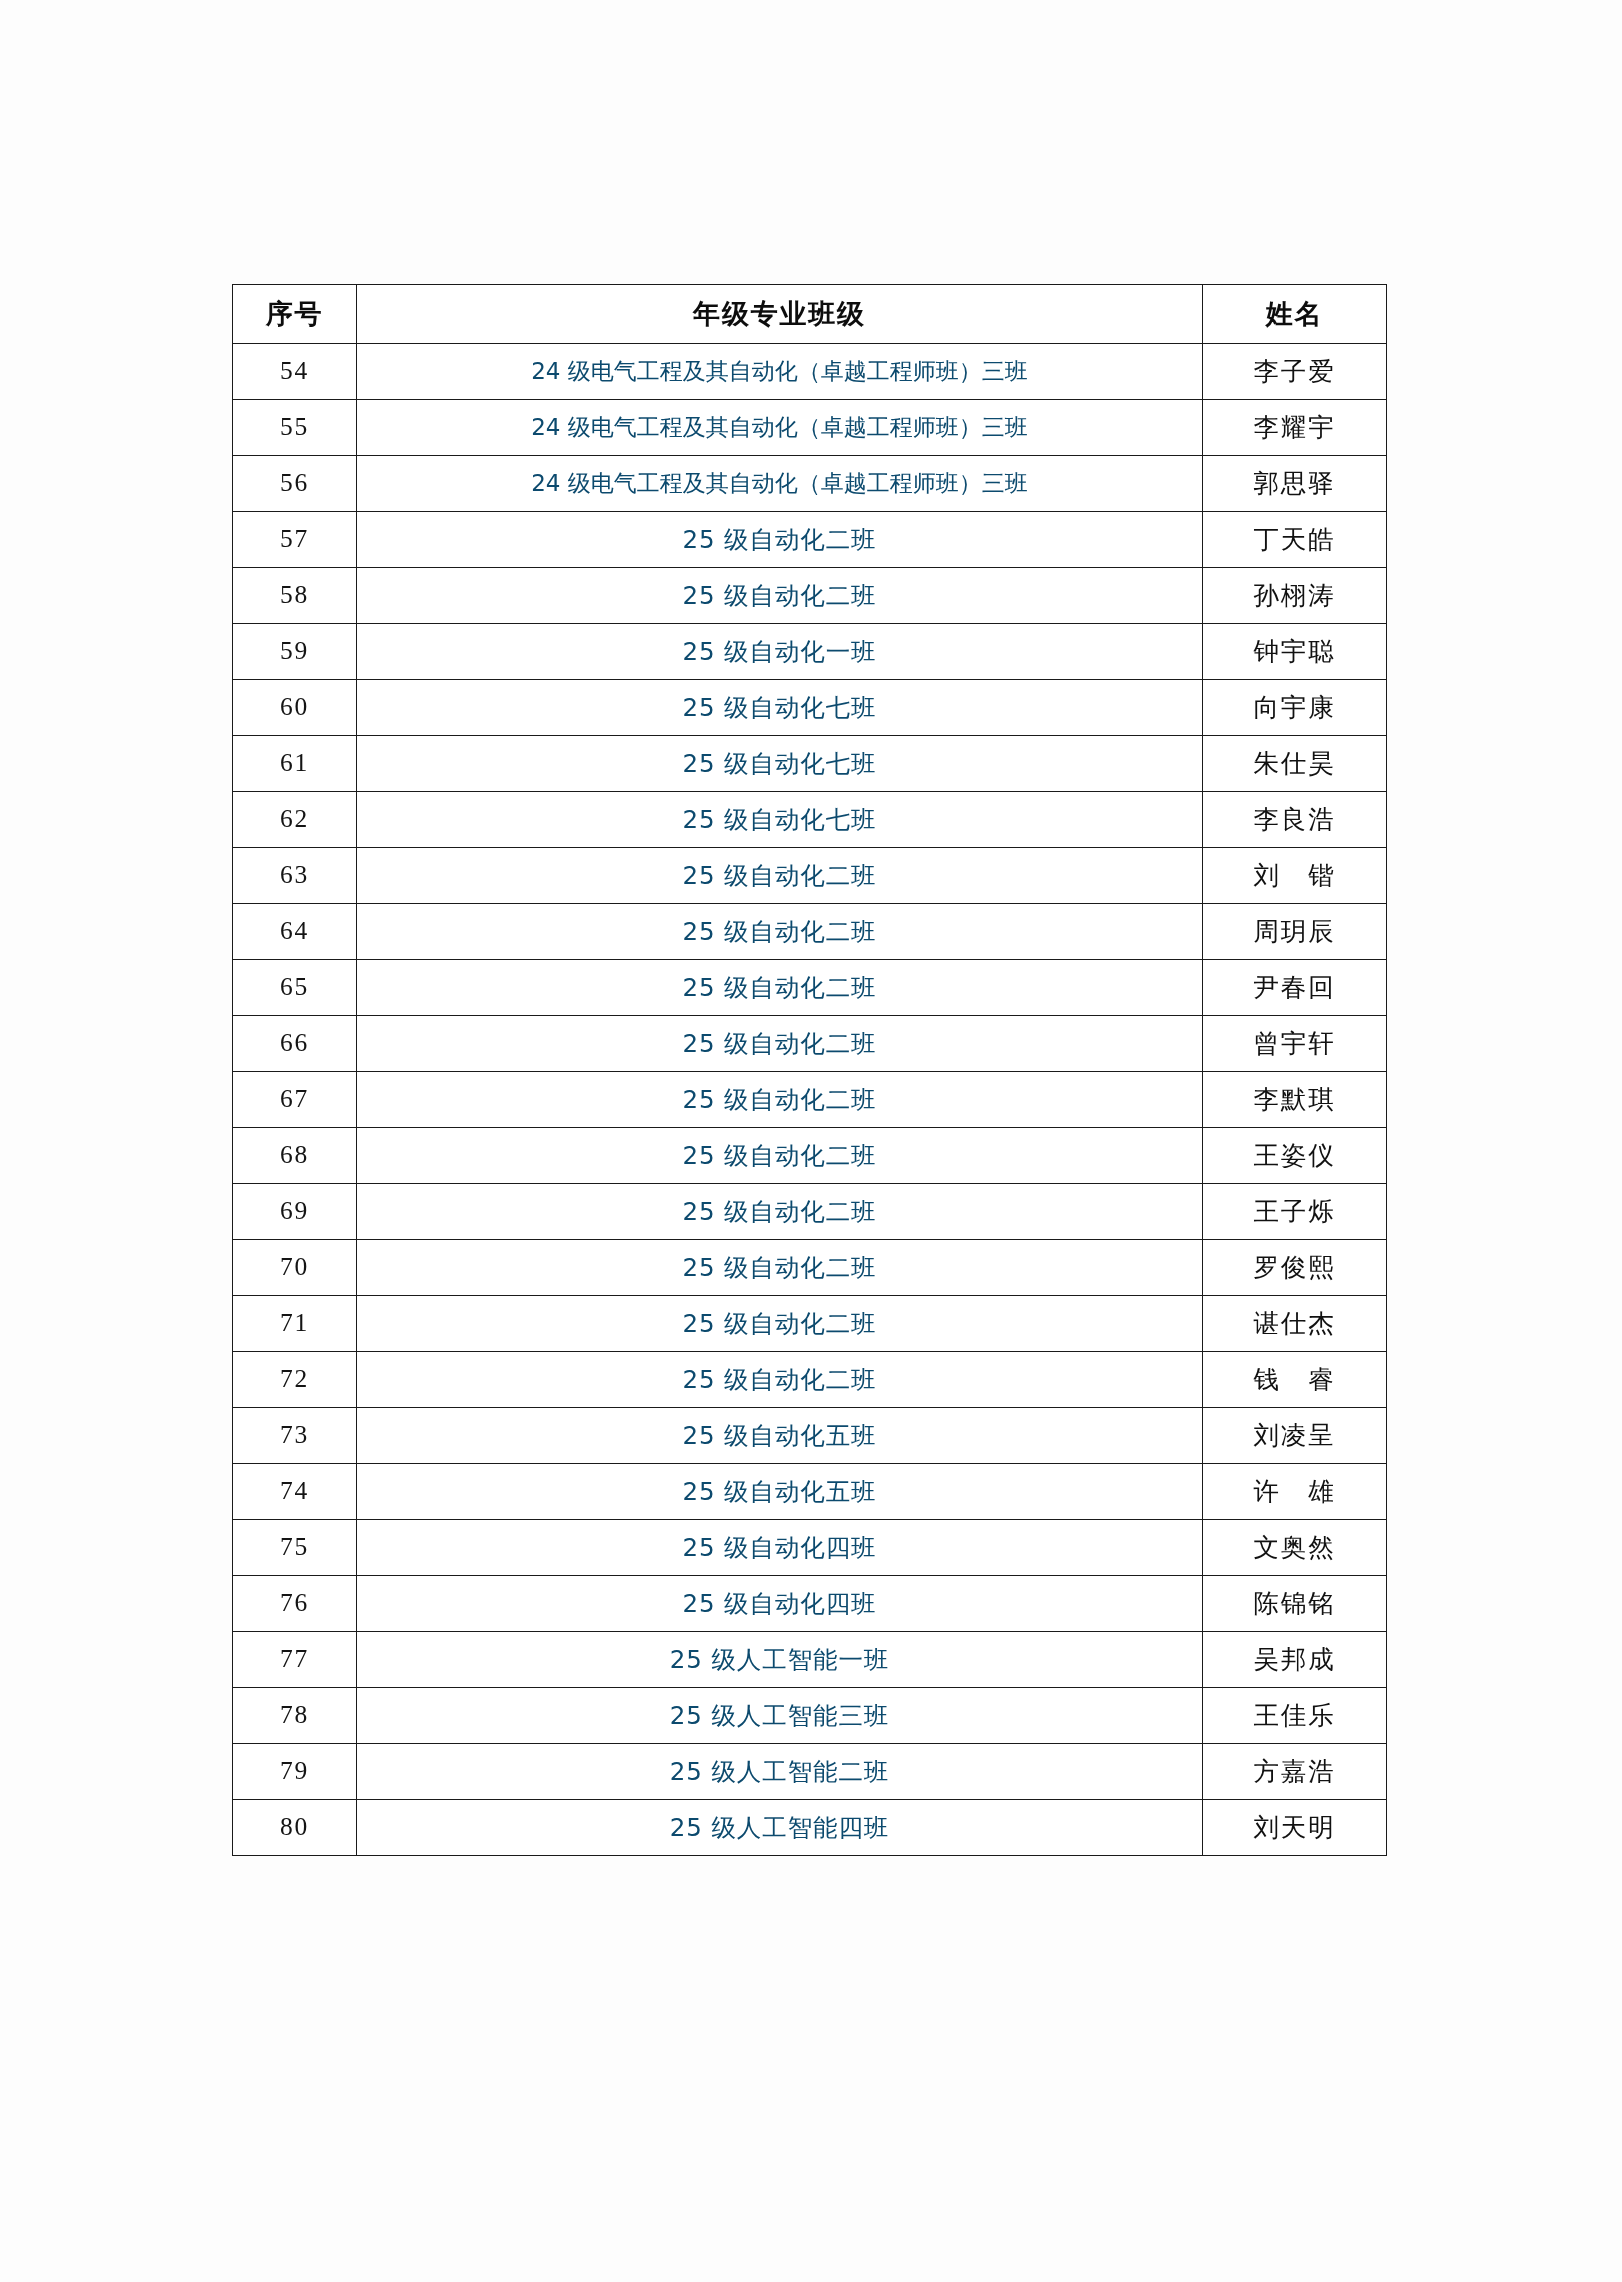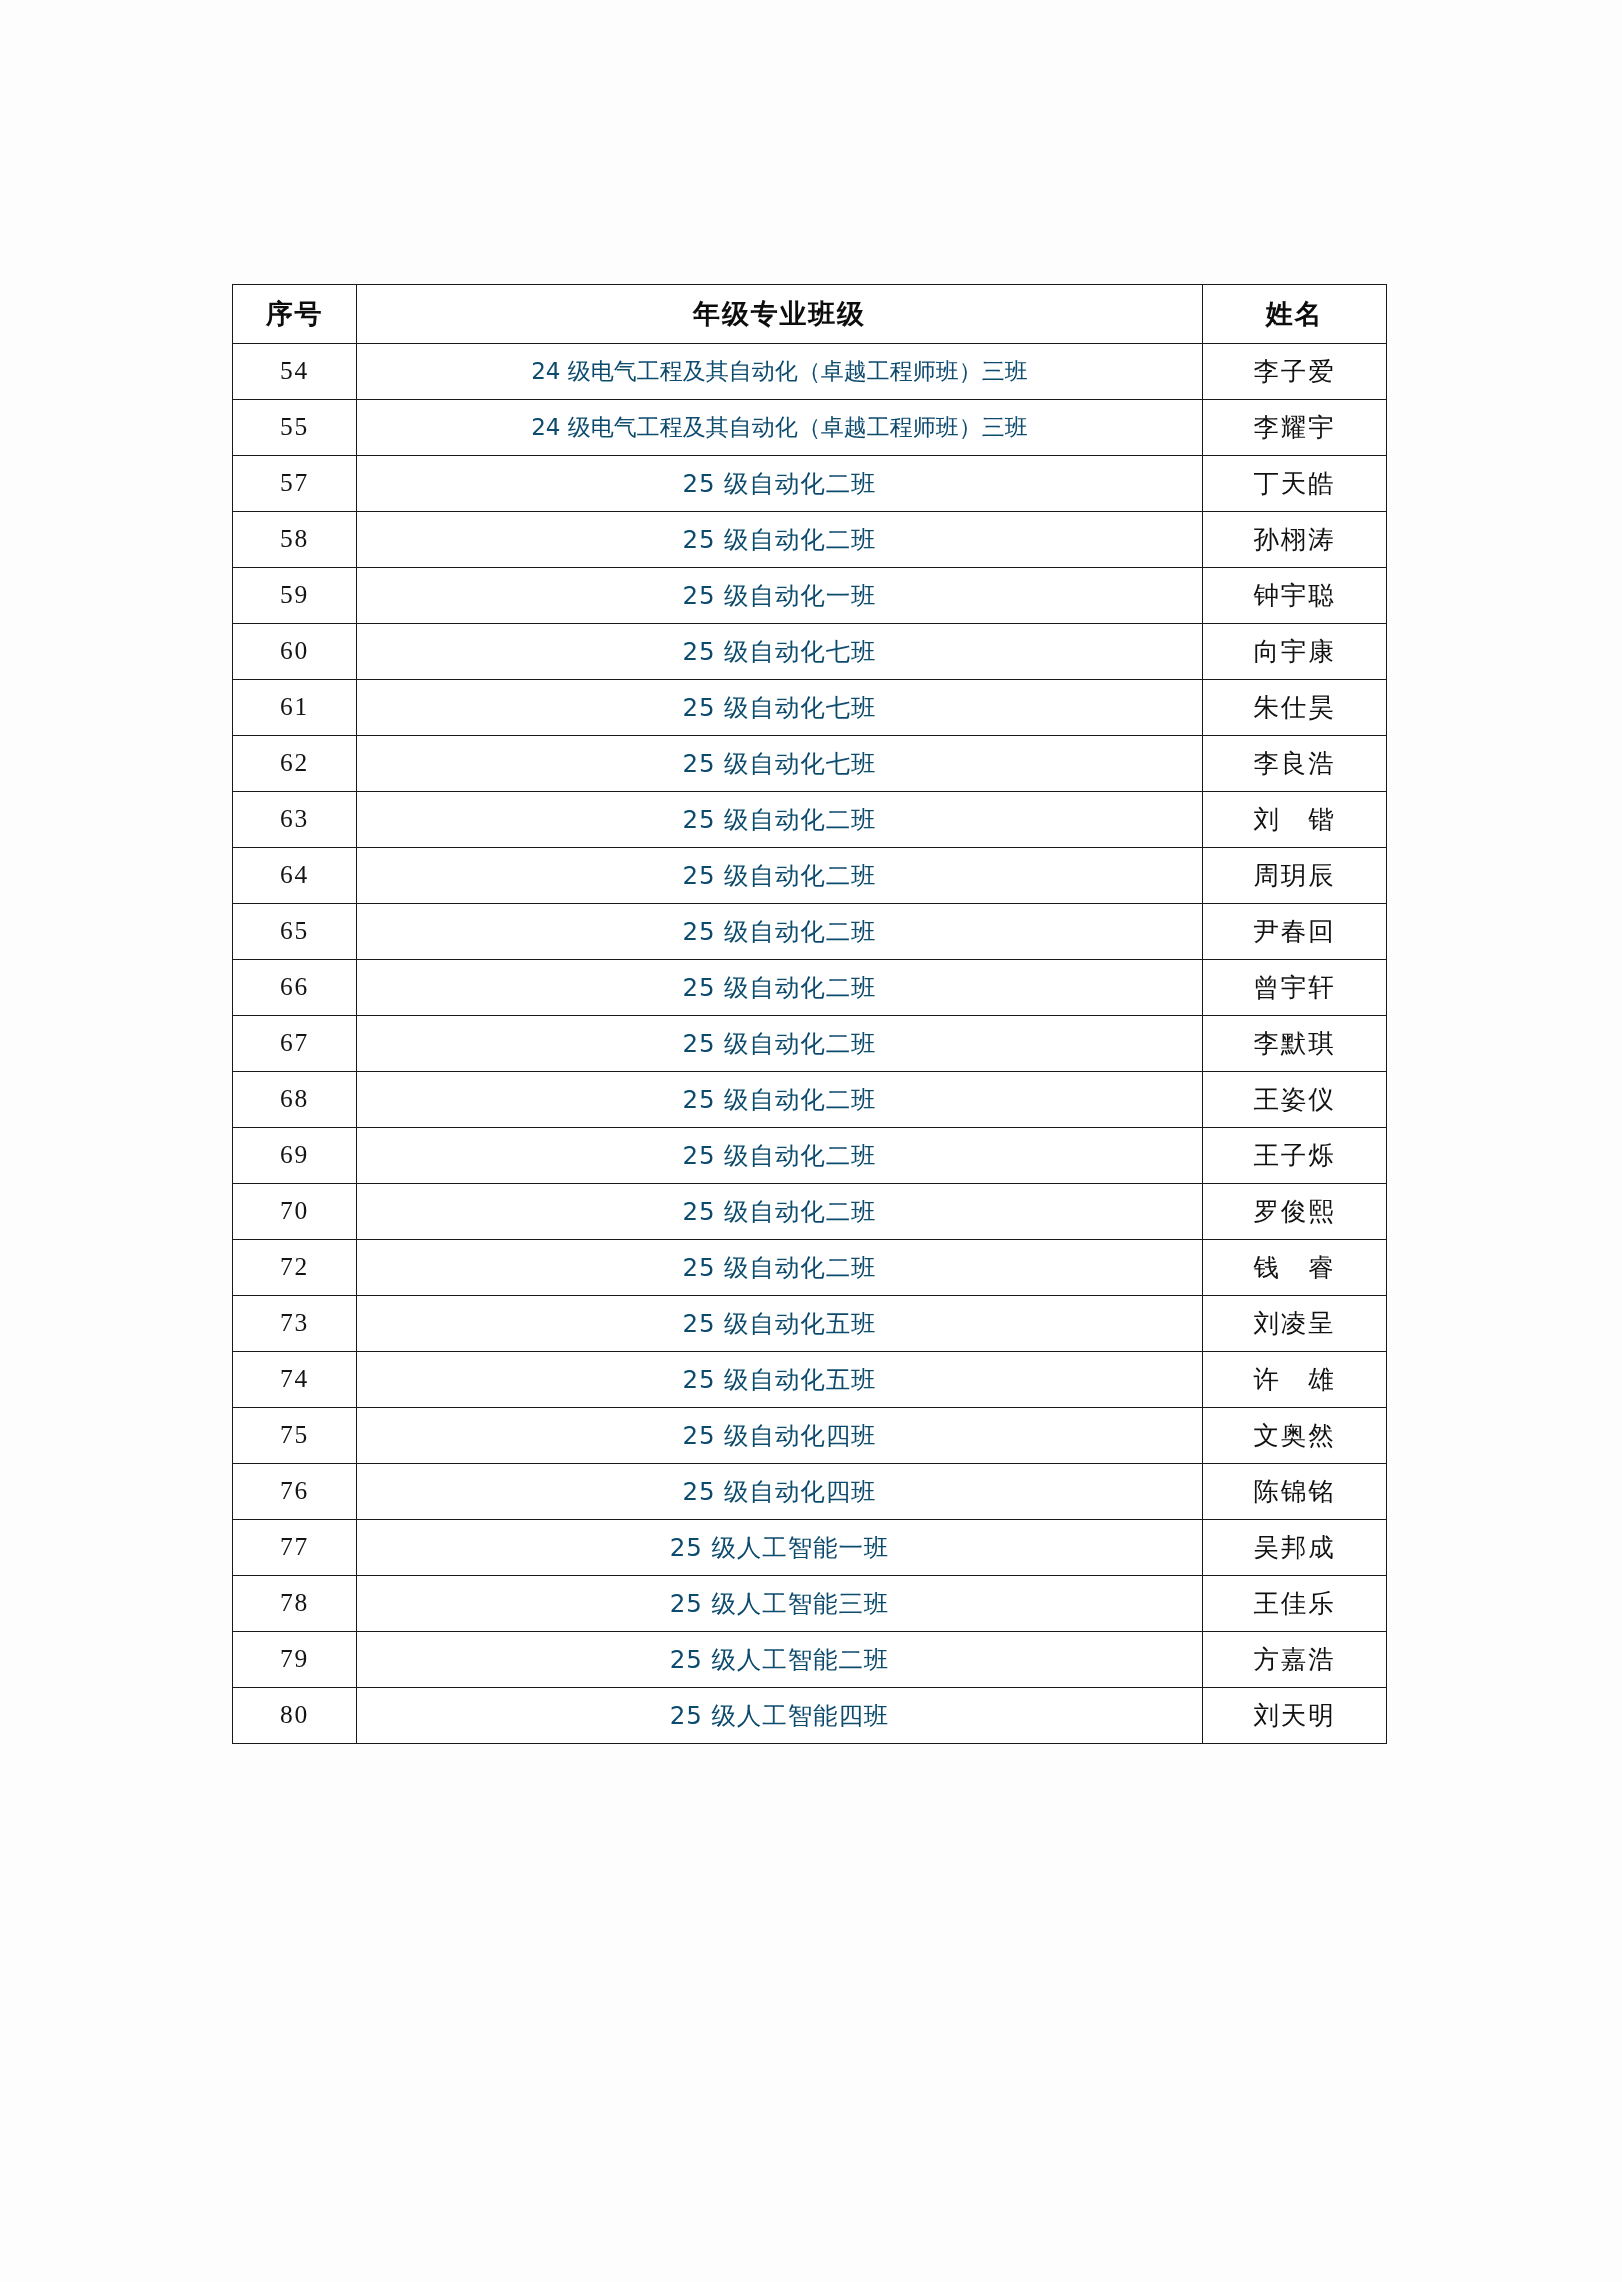--- a/index.html
+++ b/index.html
@@ -120,20 +120,25 @@
           <tr class="long">
             <td class="idx">54</td>
             <td class="cls">24 级电气工程及其自动化（卓越工程师班）三班</td>
             <td class="nm">李子爱</td>
           </tr>
           <tr class="long">
             <td class="idx">55</td>
             <td class="cls">24 级电气工程及其自动化（卓越工程师班）三班</td>
             <td class="nm">李耀宇</td>
           </tr>
+          <tr class="long">
+            <td class="idx">56</td>
+            <td class="cls">24 级电气工程及其自动化（卓越工程师班）三班</td>
+            <td class="nm">郭思驿</td>
+          </tr>
           <tr>
             <td class="idx">57</td>
             <td class="cls">25 级自动化二班</td>
             <td class="nm">丁天皓</td>
           </tr>
           <tr>
             <td class="idx">58</td>
             <td class="cls">25 级自动化二班</td>
             <td class="nm">孙栩涛</td>
           </tr>
@@ -189,20 +194,25 @@
           </tr>
           <tr>
             <td class="idx">69</td>
             <td class="cls">25 级自动化二班</td>
             <td class="nm">王子烁</td>
           </tr>
           <tr>
             <td class="idx">70</td>
             <td class="cls">25 级自动化二班</td>
             <td class="nm">罗俊熙</td>
+          </tr>
+          <tr>
+            <td class="idx">71</td>
+            <td class="cls">25 级自动化二班</td>
+            <td class="nm">谌仕杰</td>
           </tr>
           <tr>
             <td class="idx">72</td>
             <td class="cls">25 级自动化二班</td>
             <td class="nm">钱　睿</td>
           </tr>
           <tr>
             <td class="idx">73</td>
             <td class="cls">25 级自动化五班</td>
             <td class="nm">刘凌呈</td>

